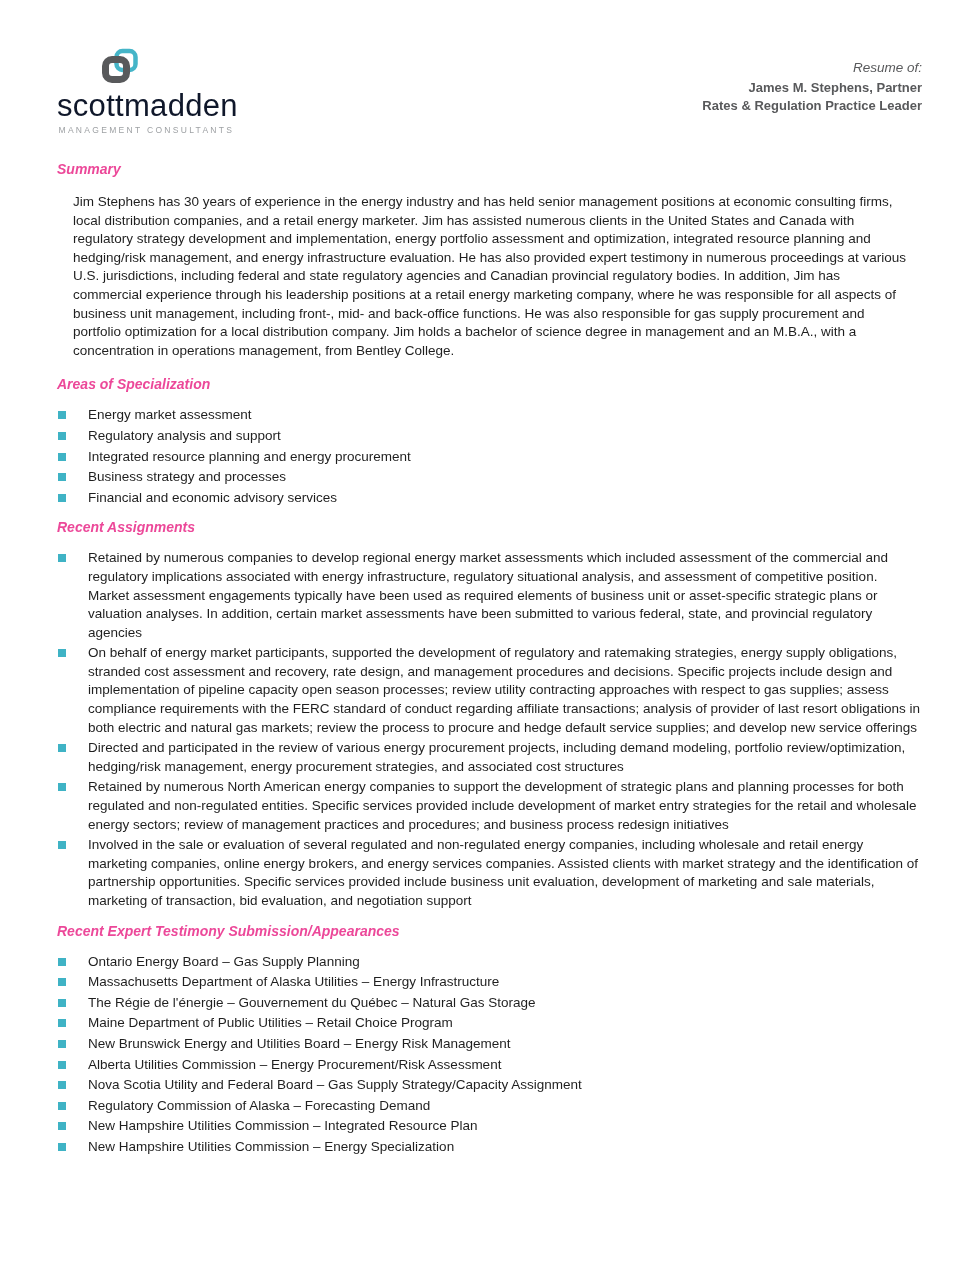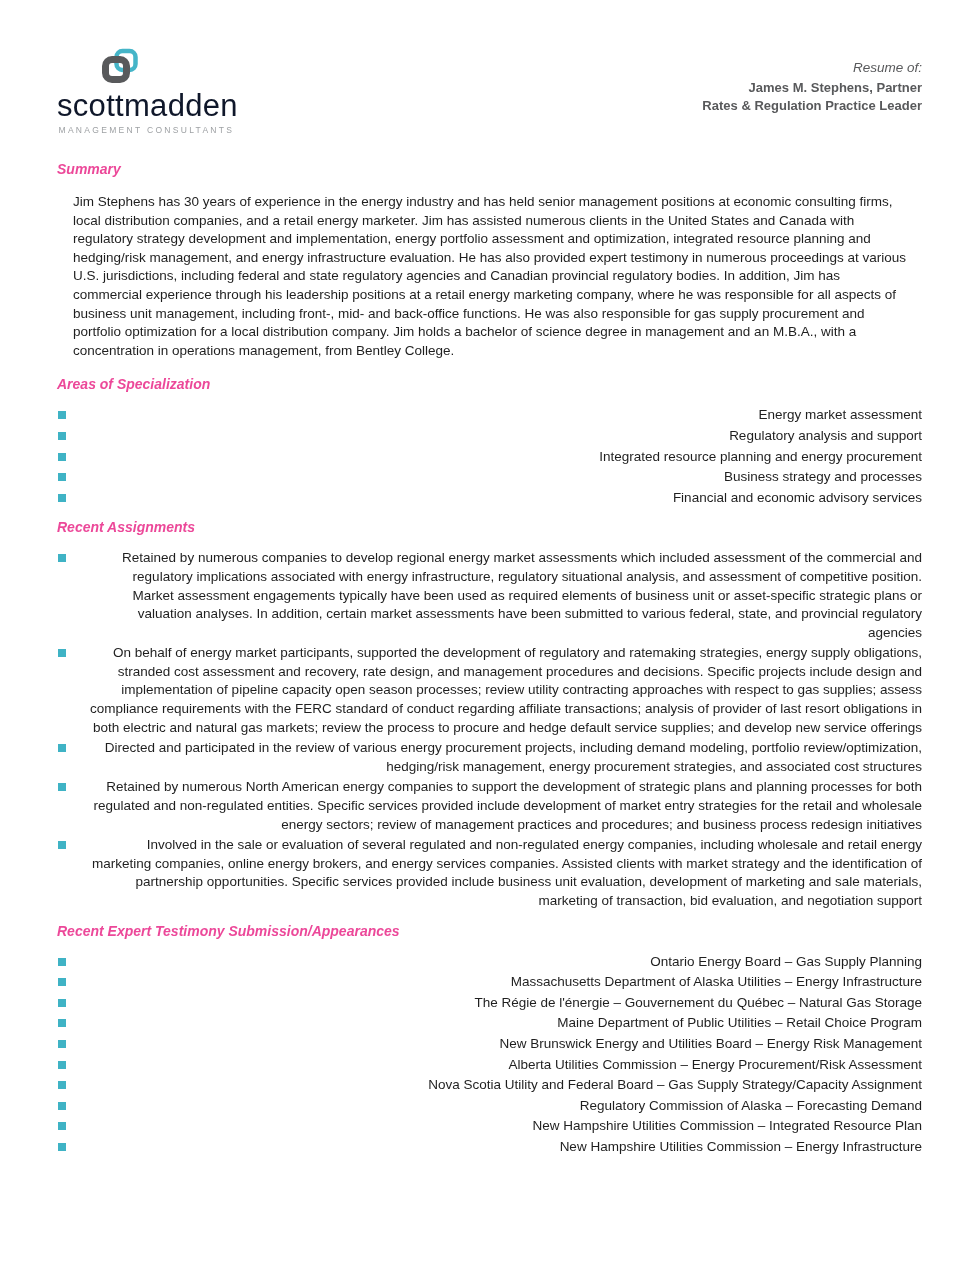--- a/index.html
+++ b/index.html
@@ -59,21 +59,20 @@
     margin: 16px;
     text-align: left;
   }
   ul.bullets { list-style: none; margin: 14px 0 0 0; padding: 0; }
   ul.bullets li {
     position: relative;
     padding-left: 31px;
     font-size: 13.5px;
     line-height: 18.6px;
     margin-bottom: 2px;
-    text-align: right;
   }
   ul.bullets li .sq {
     position: absolute;
     left: 1px;
     top: 5px;
     width: 8px;
     height: 8px;
     background: #3fb3c5;
   }
 </style>
@@ -124,16 +123,16 @@
     <li><span class="sq"></span></li>
     <li><span class="sq"></span><span>Ontario Energy Board – Gas Supply Planning</span></li>
     <li><span class="sq"></span><span>Massachusetts Department of Alaska Utilities – Energy Infrastructure</span></li>
     <li><span class="sq"></span><span>The Régie de l'énergie – Gouvernement du Québec – Natural Gas Storage</span></li>
     <li><span class="sq"></span><span>Maine Department of Public Utilities – Retail Choice Program</span></li>
     <li><span class="sq"></span><span>New Brunswick Energy and Utilities Board – Energy Risk Management</span></li>
     <li><span class="sq"></span><span>Alberta Utilities Commission – Energy Procurement/Risk Assessment</span></li>
     <li><span class="sq"></span><span>Nova Scotia Utility and Federal Board – Gas Supply Strategy/Capacity Assignment</span></li>
     <li><span class="sq"></span><span>Regulatory Commission of Alaska – Forecasting Demand</span></li>
     <li><span class="sq"></span><span>New Hampshire Utilities Commission – Integrated Resource Plan</span></li>
-    <li><span class="sq"></span><span>New Hampshire Utilities Commission – Energy Infrastructure</span></li>
+    <li><span class="sq"></span><span>New Hampshire Utilities Commission – Energy Specialization</span></li>
   </ul>
 
 </div>
 
 </body></html>

